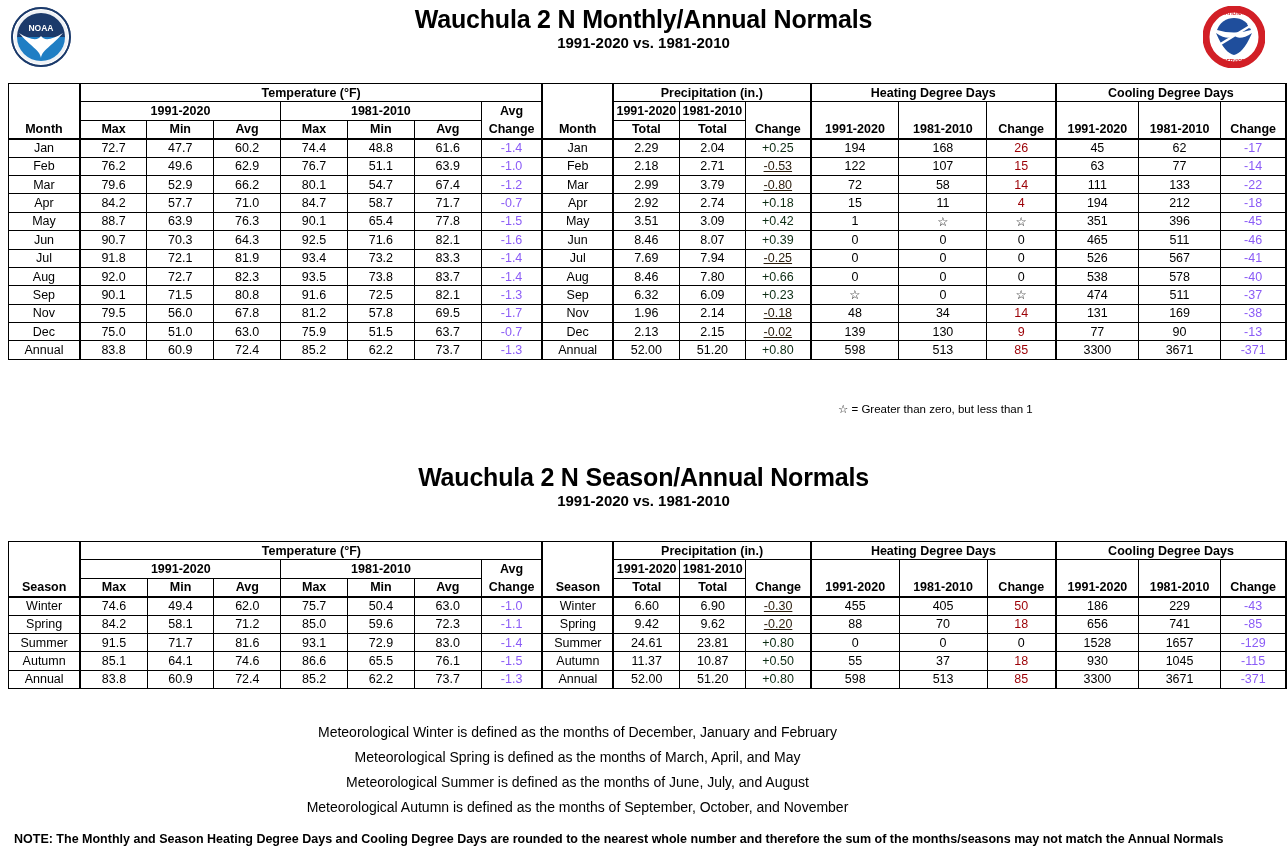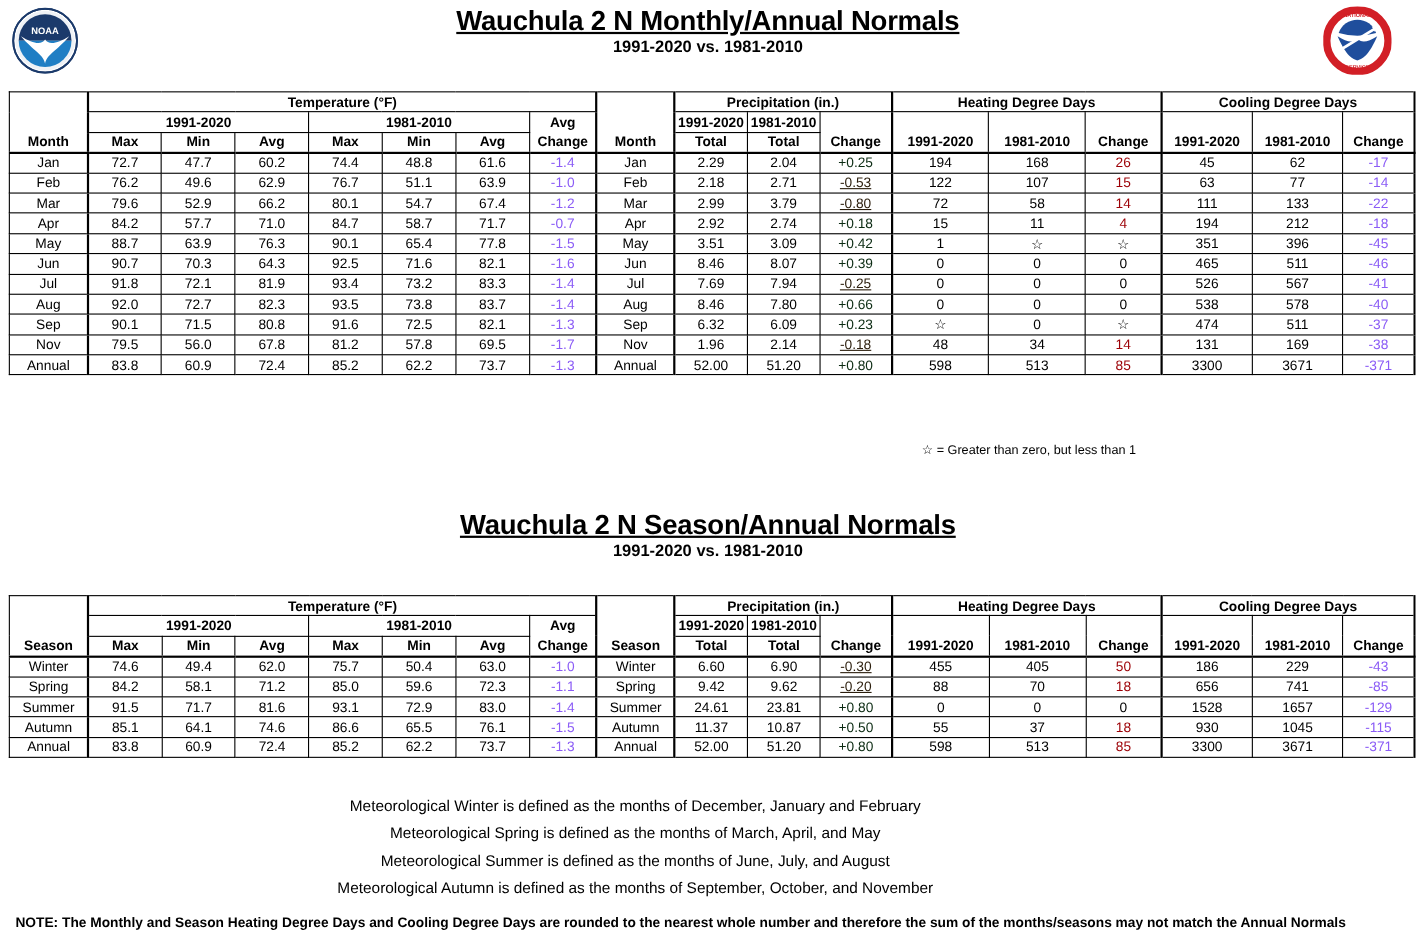--- a/index.html
+++ b/index.html
@@ -16,21 +16,20 @@
   
   .logo { position: absolute; }
   .noaa-logo { left: 10px; top: 6px; width: 62px; height: 62px; }
   .nws-logo  { right: 22px; top: 6px; width: 62px; height: 62px; }
 
   
   .title-block { text-align: center; }
   .doc-title {
     font-size: 25px; font-weight: bold; letter-spacing: -0.2px;
     line-height: 1.12;
-    text-decoration: underline;
   }
   .doc-subtitle { font-size: 15px; font-weight: bold; margin-top: 1px; }
 
   .title1 { position: absolute; left: 0; top: 5px; width: 1287px; }
   .title2 { position: absolute; left: 0; top: 463px; width: 1287px; }
 
   
   .tbl-wrap { position: absolute; }
   .tbl-monthly { left: 8px; top: 83px; }
   .tbl-season  { left: 8px; top: 541px; }
@@ -397,20 +396,40 @@
             <td class="sep-l">1.96</td>
             <td>2.14</td>
             <td class="hl-tan sep-r">-0.18</td>
             <td>48</td>
             <td>34</td>
             <td class="hl-pink sep-r">14</td>
             <td>131</td>
             <td>169</td>
             <td class="hl-blue sep-r">-38</td>
           </tr>
+          <tr>
+            <td class="rowlabel">Dec</td>
+            <td class="sep-l">75.0</td>
+            <td>51.0</td>
+            <td>63.0</td>
+            <td>75.9</td>
+            <td>51.5</td>
+            <td>63.7</td>
+            <td class="hl-blue sep-r">-0.7</td>
+            <td class="rowlabel">Dec</td>
+            <td class="sep-l">2.13</td>
+            <td>2.15</td>
+            <td class="hl-tan sep-r">-0.02</td>
+            <td>139</td>
+            <td>130</td>
+            <td class="hl-pink sep-r">9</td>
+            <td>77</td>
+            <td>90</td>
+            <td class="hl-blue sep-r">-13</td>
+          </tr>
           <tr class="annual-row">
             <td class="rowlabel">Annual</td>
             <td class="sep-l">83.8</td>
             <td>60.9</td>
             <td>72.4</td>
             <td>85.2</td>
             <td>62.2</td>
             <td>73.7</td>
             <td class="hl-blue sep-r">-1.3</td>
             <td class="rowlabel">Annual</td>

